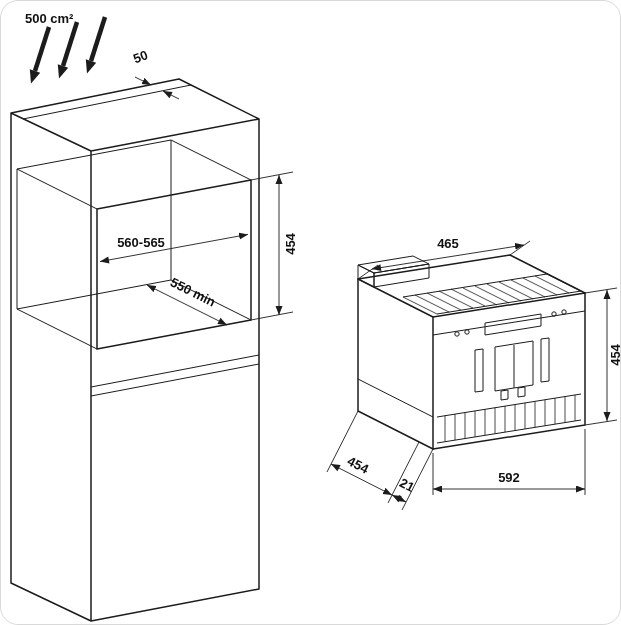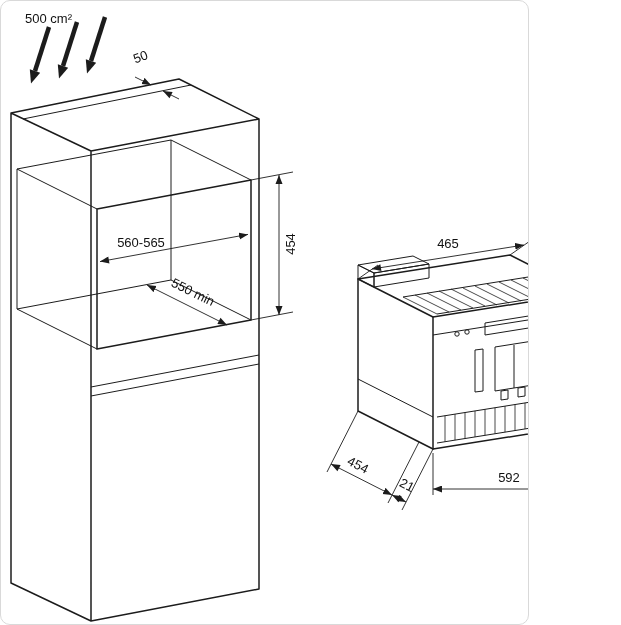--- a/index.html
+++ b/index.html
@@ -1,19 +1,19 @@
 <!DOCTYPE html>
 <html><head>
 <meta charset="utf-8">
 <style>
   html,body{margin:0;padding:0;background:#ffffff;}
   .frame{
-    width:529px;height:625px;position:relative;box-sizing:border-box;
-    background:#ffffff;border:1px solid #d9d9d9;border-radius:10px;
-    font-family:"Liberation Sans", sans-serif;overflow:hidden;
+    width:621px;height:625px;position:relative;box-sizing:border-box;
+    background:#ffffff;border:1px solid #d9d9d9;border-radius:18px;
+    font-family:"Liberation Sans", sans-serif;overflow:hidden;font-weight:bold;
   }
   svg{position:absolute;left:0;top:0;}
   .ol{stroke:#1c1c1c;stroke-width:1.5;fill:none;stroke-linejoin:round;stroke-linecap:round;}
   .thin{stroke:#1c1c1c;stroke-width:1;fill:none;stroke-linejoin:round;}
   .dim{stroke:#1c1c1c;stroke-width:0.9;fill:none;}
   .hatch{stroke:#1c1c1c;stroke-width:0.8;fill:none;}
   .lbl{font-size:13px;fill:#111111;}
   .mid{text-anchor:middle;}
   .varrow{stroke:#1c1c1c;stroke-width:4.5;}
   .vhead{fill:#1c1c1c;stroke:none;}

